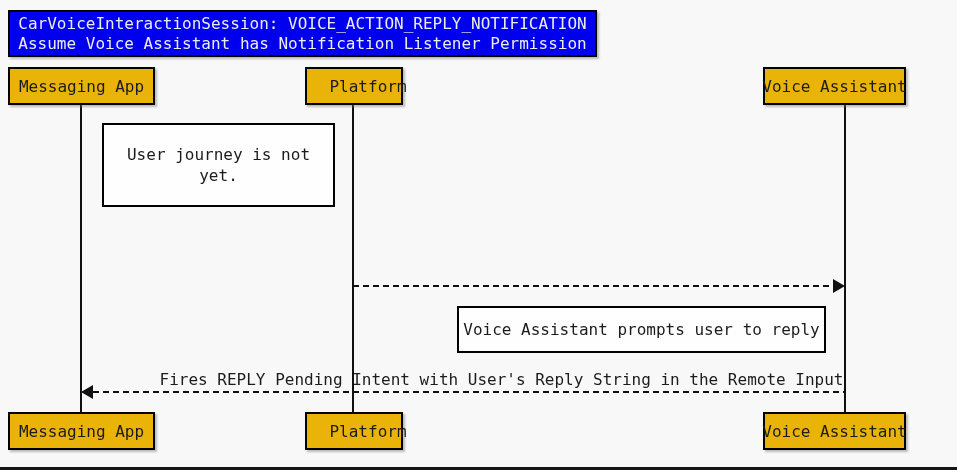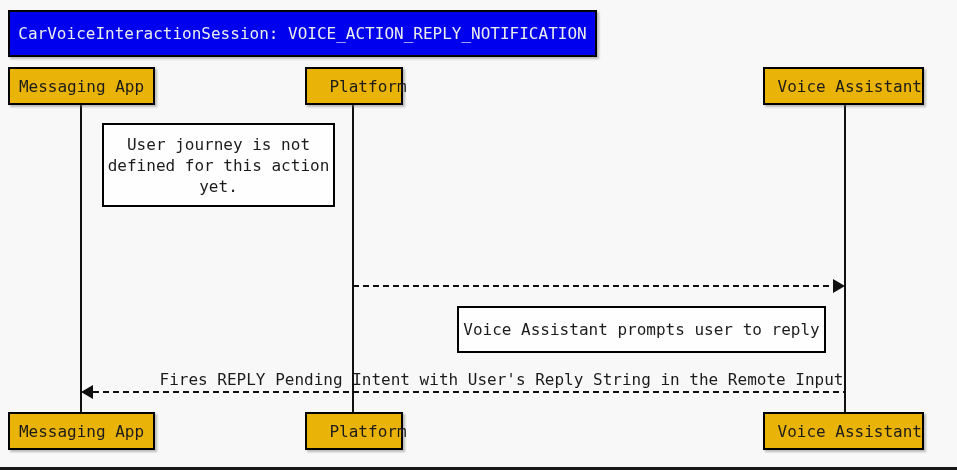--- a/index.html
+++ b/index.html
@@ -21,21 +21,21 @@
     position:absolute; height:38px; box-sizing:border-box;
     border:2px solid #000; background:#eab308;
     display:flex; align-items:center; justify-content:center;
     white-space:nowrap;
     box-shadow:2px 2px 2px rgba(110,110,110,0.45);
   }
   .pbox.top { top:67px; }
   .pbox.bottom { top:412px; }
   .pbox.p-msg { left:8px;   width:147px; }
   .pbox.p-plat{ left:305px; width:98px;padding-left:28px;  }
-  .pbox.p-va  { left:763px; width:161px;justify-content:flex-end; }
+  .pbox.p-va  { left:763px; width:143px; }
   .lifeline {
     position:absolute; top:105px; height:308px; width:2px; background:#101010;
   }
   .ll-msg { left:80px; } .ll-plat { left:352px; } .ll-va { left:844px; }
   .note {
     position:absolute; box-sizing:border-box; border:2px solid #000;
     background:#FEFEFE; display:flex; flex-direction:column;
     align-items:center; justify-content:center;
     text-align:center; line-height:21px; white-space:nowrap;
   }
@@ -65,39 +65,39 @@
     position:absolute; left:0; bottom:0; width:957px; height:3px; background:#161616;
   }
 </style>
 </head>
 <body>
 
 <div class="canvas">
 
   <div class="title-box">
     <div>CarVoiceInteractionSession: VOICE_ACTION_REPLY_NOTIFICATION</div>
+    <div>Assume Voice Assistant has Notification Listener Permission</div>
   </div>
 
   <div class="lifeline ll-msg"></div>
   <div class="lifeline ll-plat"></div>
   <div class="lifeline ll-va"></div>
 
   <div class="pbox top p-msg">
     <span>Messaging App</span>
   </div>
   <div class="pbox top p-plat">
     <span>Platform</span>
   </div>
   <div class="pbox top p-va">
     <span>Voice Assistant</span>
   </div>
 
   <div class="note note1">
     <div>User journey is not</div>
-    <div>defined for this action</div>
     <div>yet.</div>
   </div>
 
 
   <div class="dash dash1"></div>
   <div class="ahead ahead-right"></div>
 
   <div class="note note2">
     <div>Voice Assistant prompts user to reply</div>
   </div>

